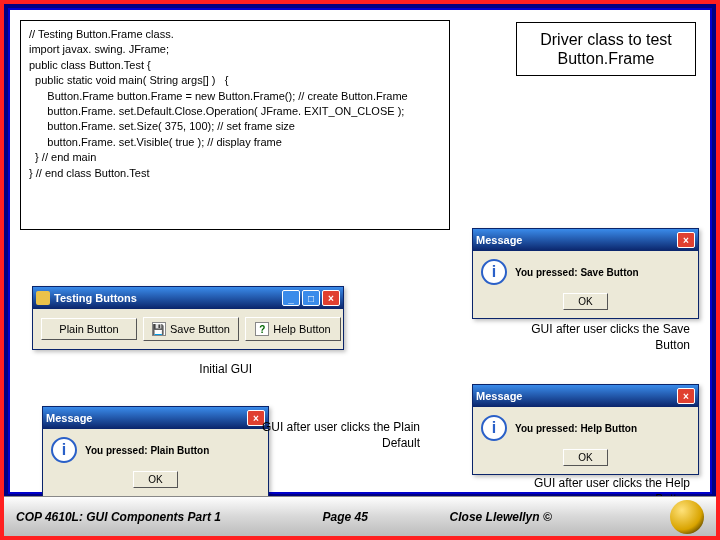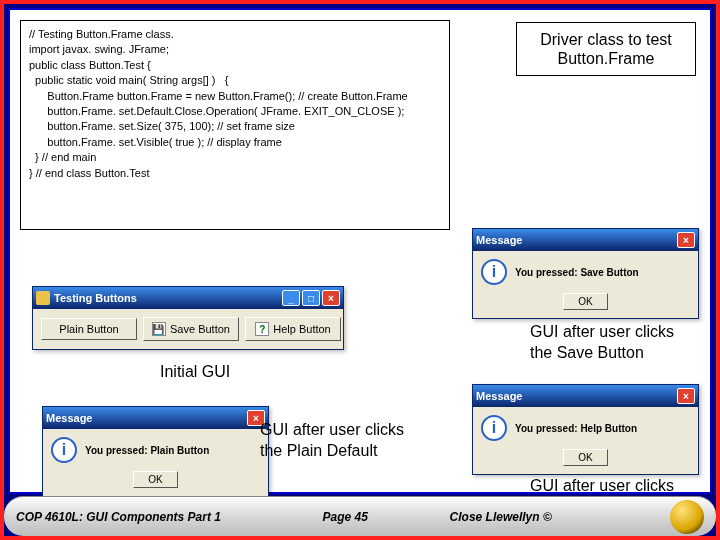--- a/index.html
+++ b/index.html
@@ -58,25 +58,25 @@
     justify-content: center;
     text-align: center;
     font-size: 16px;
     line-height: 1.2;
     padding: 4px;
   }
 
   
   .caption {
     position: absolute;
-    font-size: 16px;
-    text-align: left;
+    font-size: 12px;
+    text-align: right;
     line-height: 1.3;
   }
-  .cap-initial { top: 352px; left: 150px; width: 100px; }
+  .cap-initial { top: 352px; left: 142px; width: 100px; }
   .cap-save   { top: 312px; left: 520px; width: 160px; }
   .cap-plain  { top: 410px; left: 250px; width: 160px; }
   .cap-help   { top: 466px; left: 520px; width: 160px; }
 
   
   .win {
     position: absolute;
     background: #ece9d8;
     border: 1px solid #0a246a;
     box-shadow: 2px 2px 4px rgba(0,0,0,0.25);
@@ -186,21 +186,20 @@
     left: 0; right: 0; bottom: 0;
     height: 40px;
     background: linear-gradient(to bottom, #fdfdfd 0%, #d8d8d8 50%, #bcbcbc 100%);
     border-top: 1px solid #888;
     display:flex;
     align-items:center;
     font-size: 12px;
     font-style: italic;
     font-weight: bold;
     padding: 0 12px;
-    border-radius: 19px;
   }
   .footer .f-left { flex: 1.2; }
   .footer .f-mid  { flex: 0.7; text-align:center; }
   .footer .f-right{ flex: 1; text-align:left; padding-left:30px; }
   .logo {
     width: 34px; height: 34px;
     border-radius: 50%;
     background: radial-gradient(circle at 35% 30%, #ffe27a 0%, #d9a400 60%, #000 100%);
     margin-left: 8px;
   }

